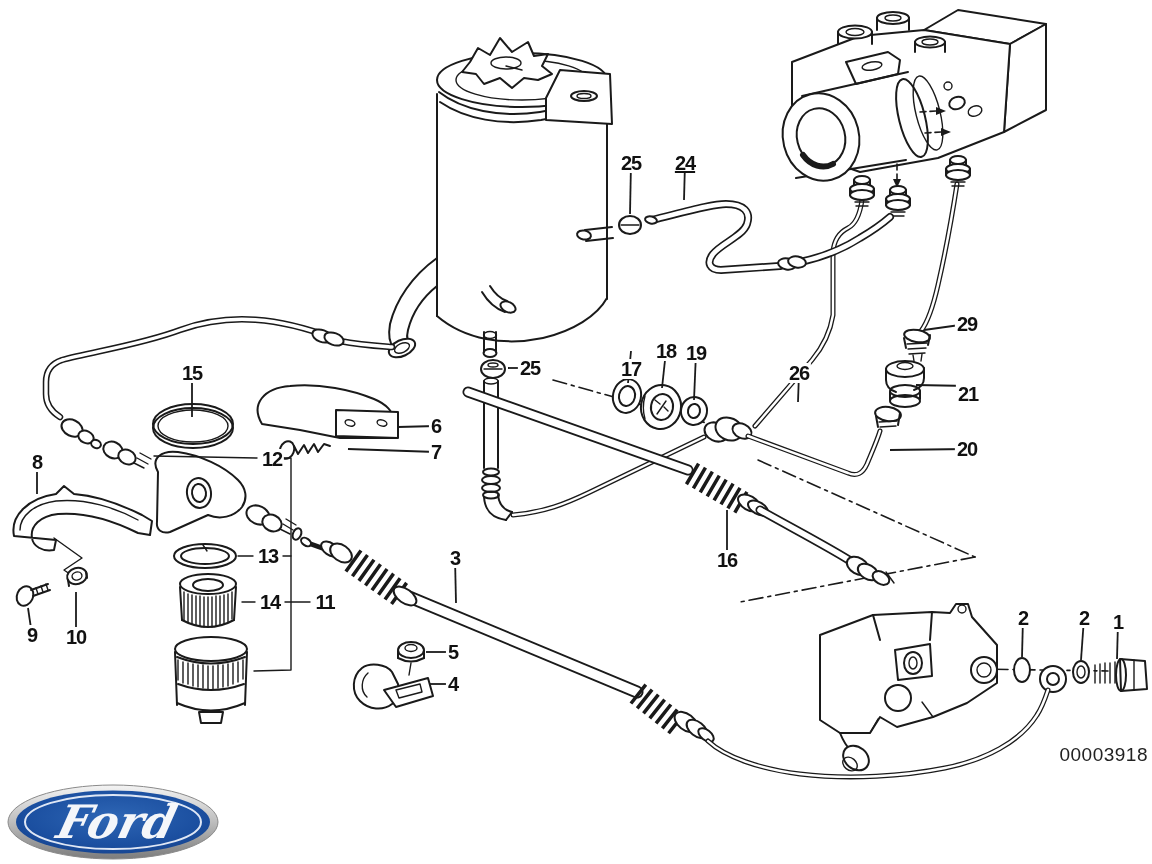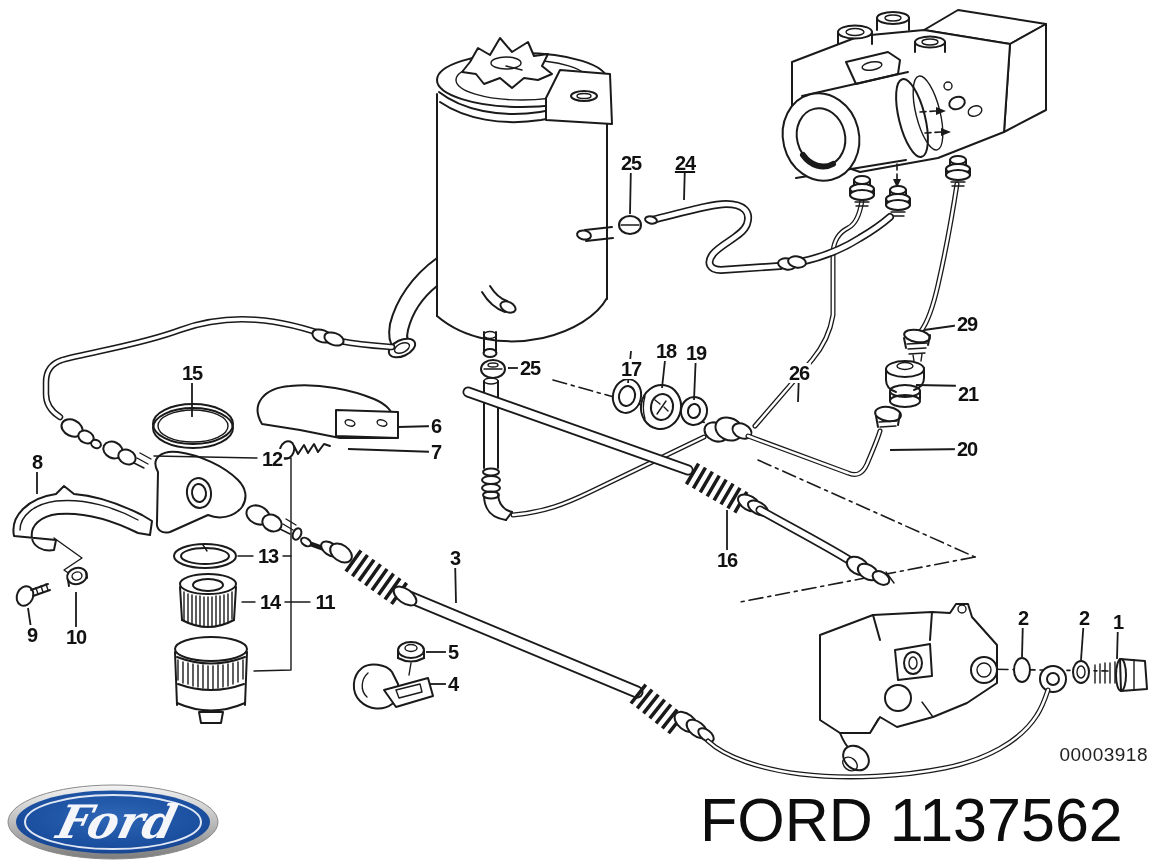--- a/index.html
+++ b/index.html
@@ -450,18 +450,13 @@
           <stop offset="0.6" stop-color="#1b4fa0"></stop>
           <stop offset="1" stop-color="#143c82"></stop>
       </radialGradient>
     </defs>
     <ellipse cx="111" cy="42" rx="105" ry="37" fill="url(#rimg)" stroke="#8a8a8a" stroke-width="1"></ellipse>
     <ellipse cx="111" cy="42" rx="97" ry="31.5" fill="url(#blueg)"></ellipse>
     <ellipse cx="111" cy="42" rx="88" ry="27" fill="none" stroke="#dfe7f5" stroke-width="2"></ellipse>
     <text x="0" y="0" transform="translate(111,58) skewX(-14)" text-anchor="middle" font-family="DejaVu Serif, serif" font-style="italic" font-weight="bold" font-size="46" fill="#f4f6fa">Ford</text>
   </svg>
 
-  <div id="footer-title">
-    <span>FORD</span>
-    <span> </span>
-    <span>1137562</span>
-  </div>
 </div>
 
 </body></html>

